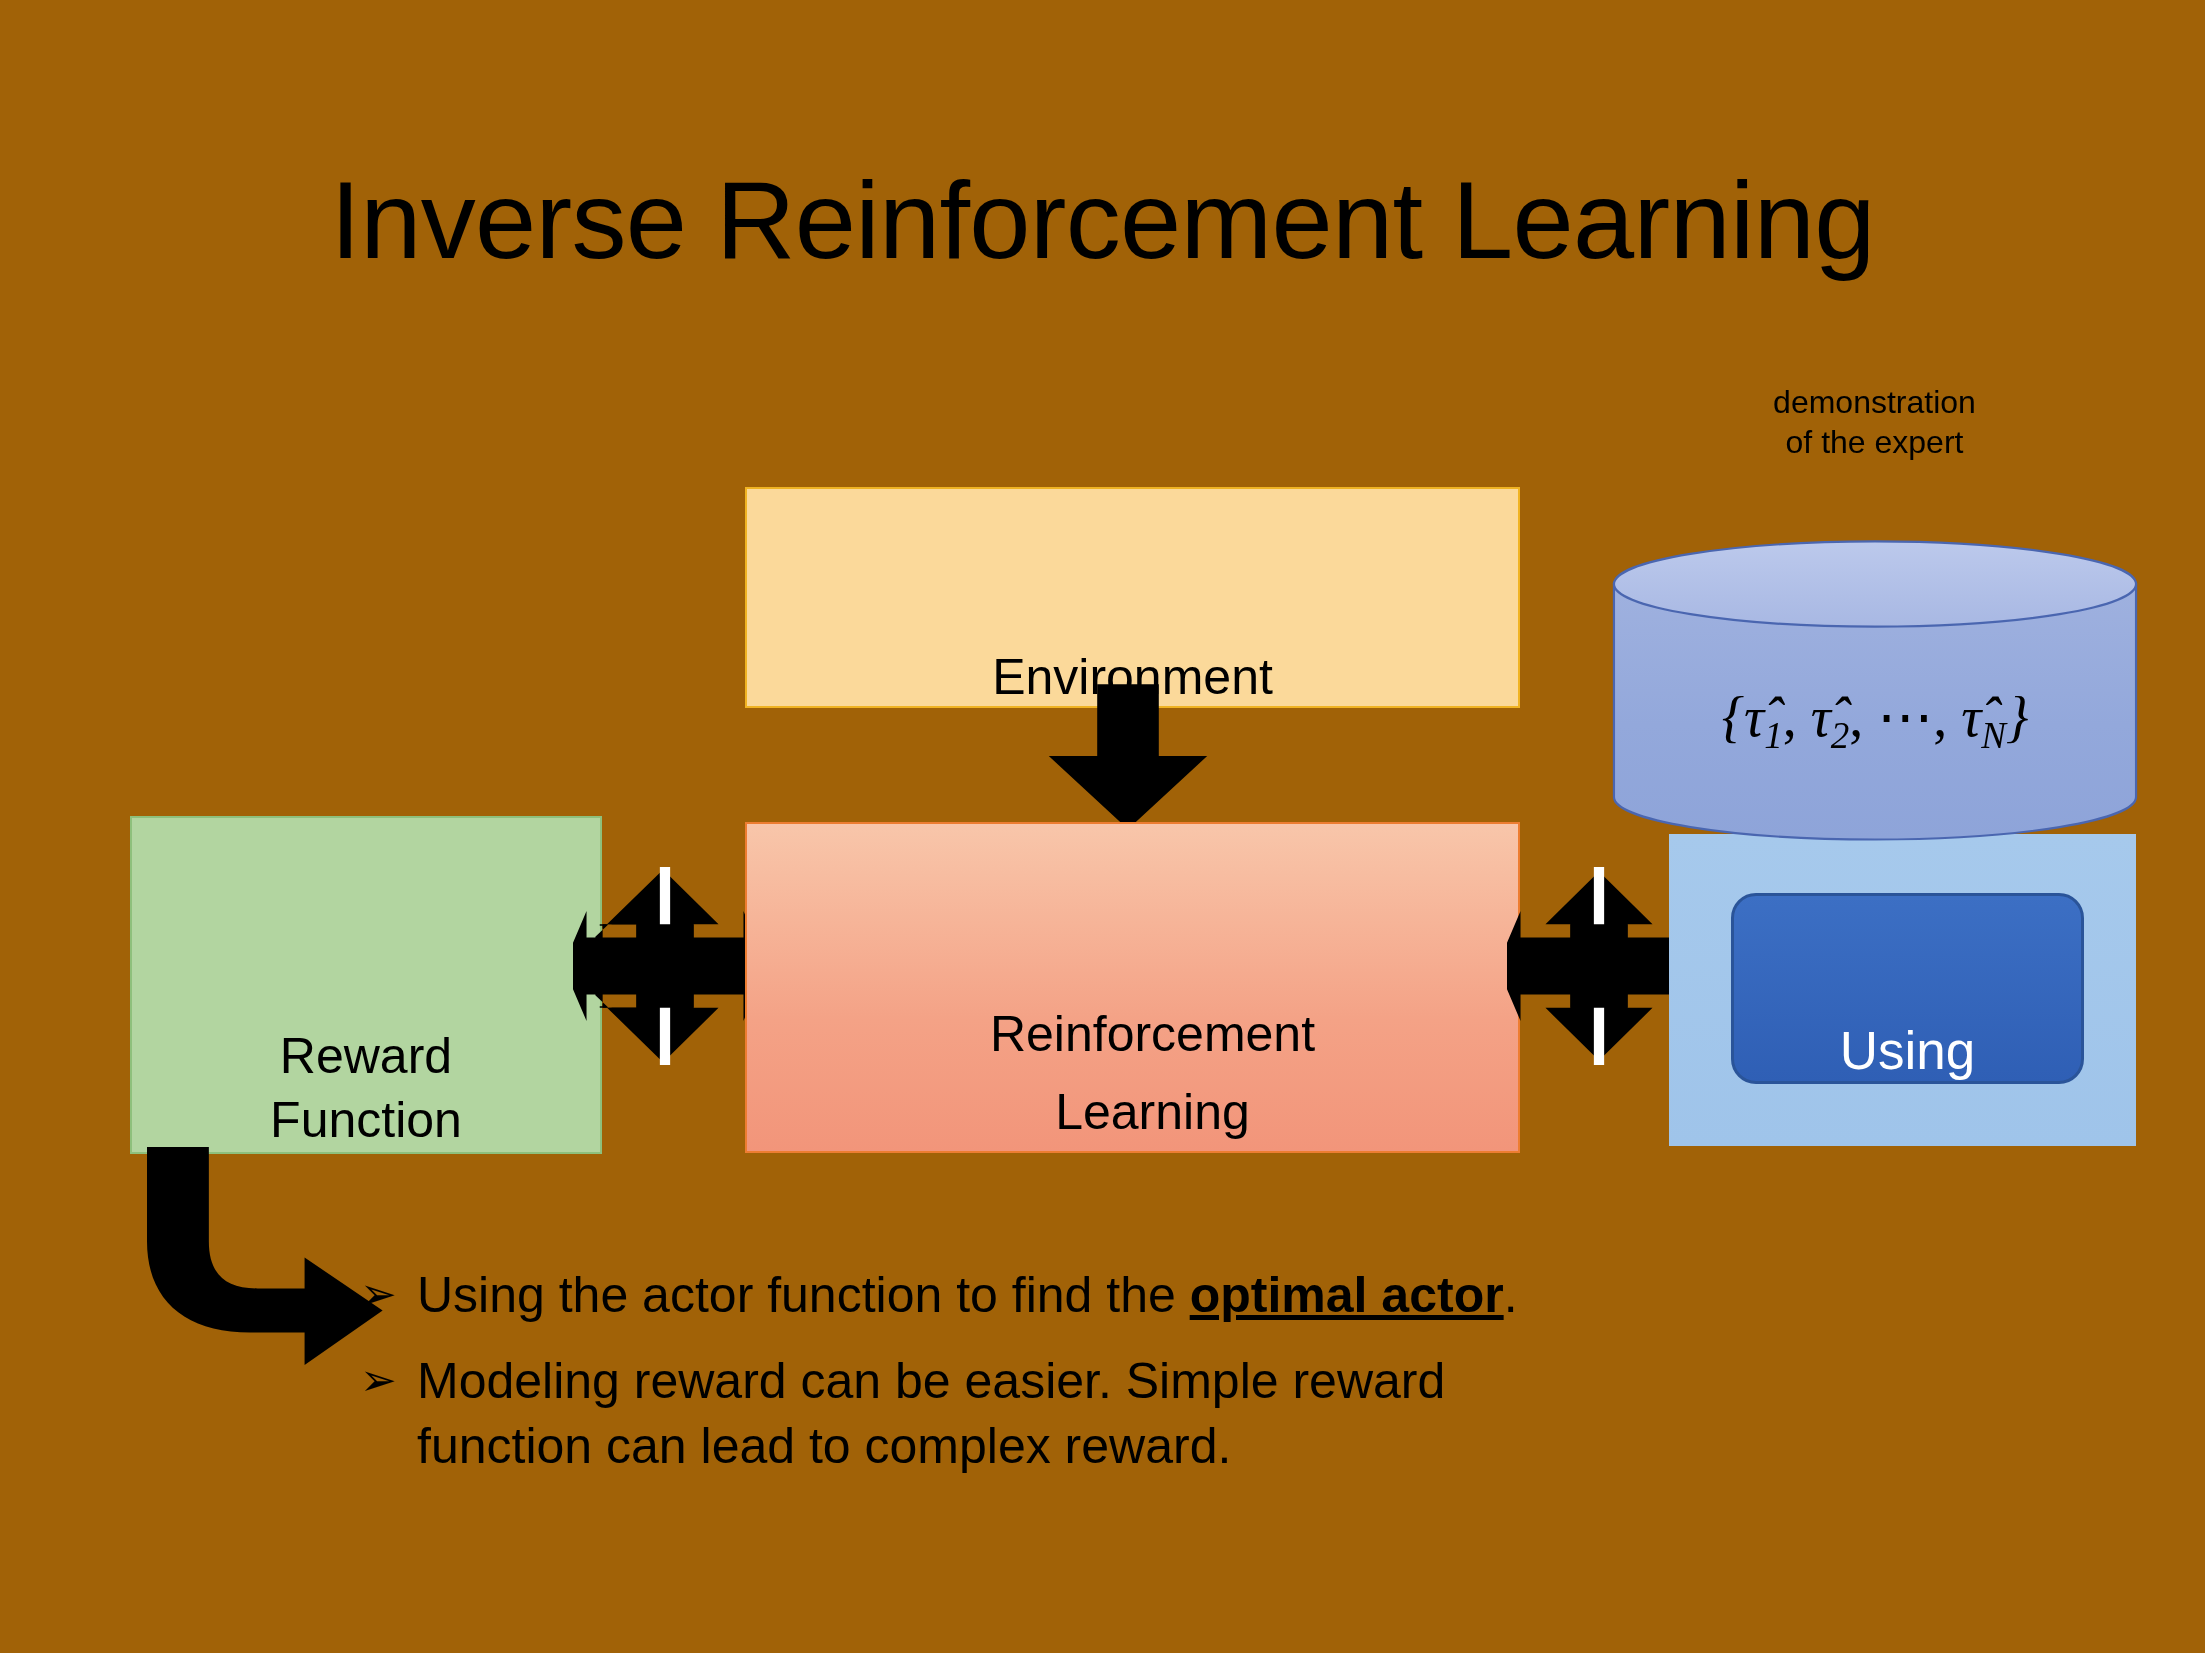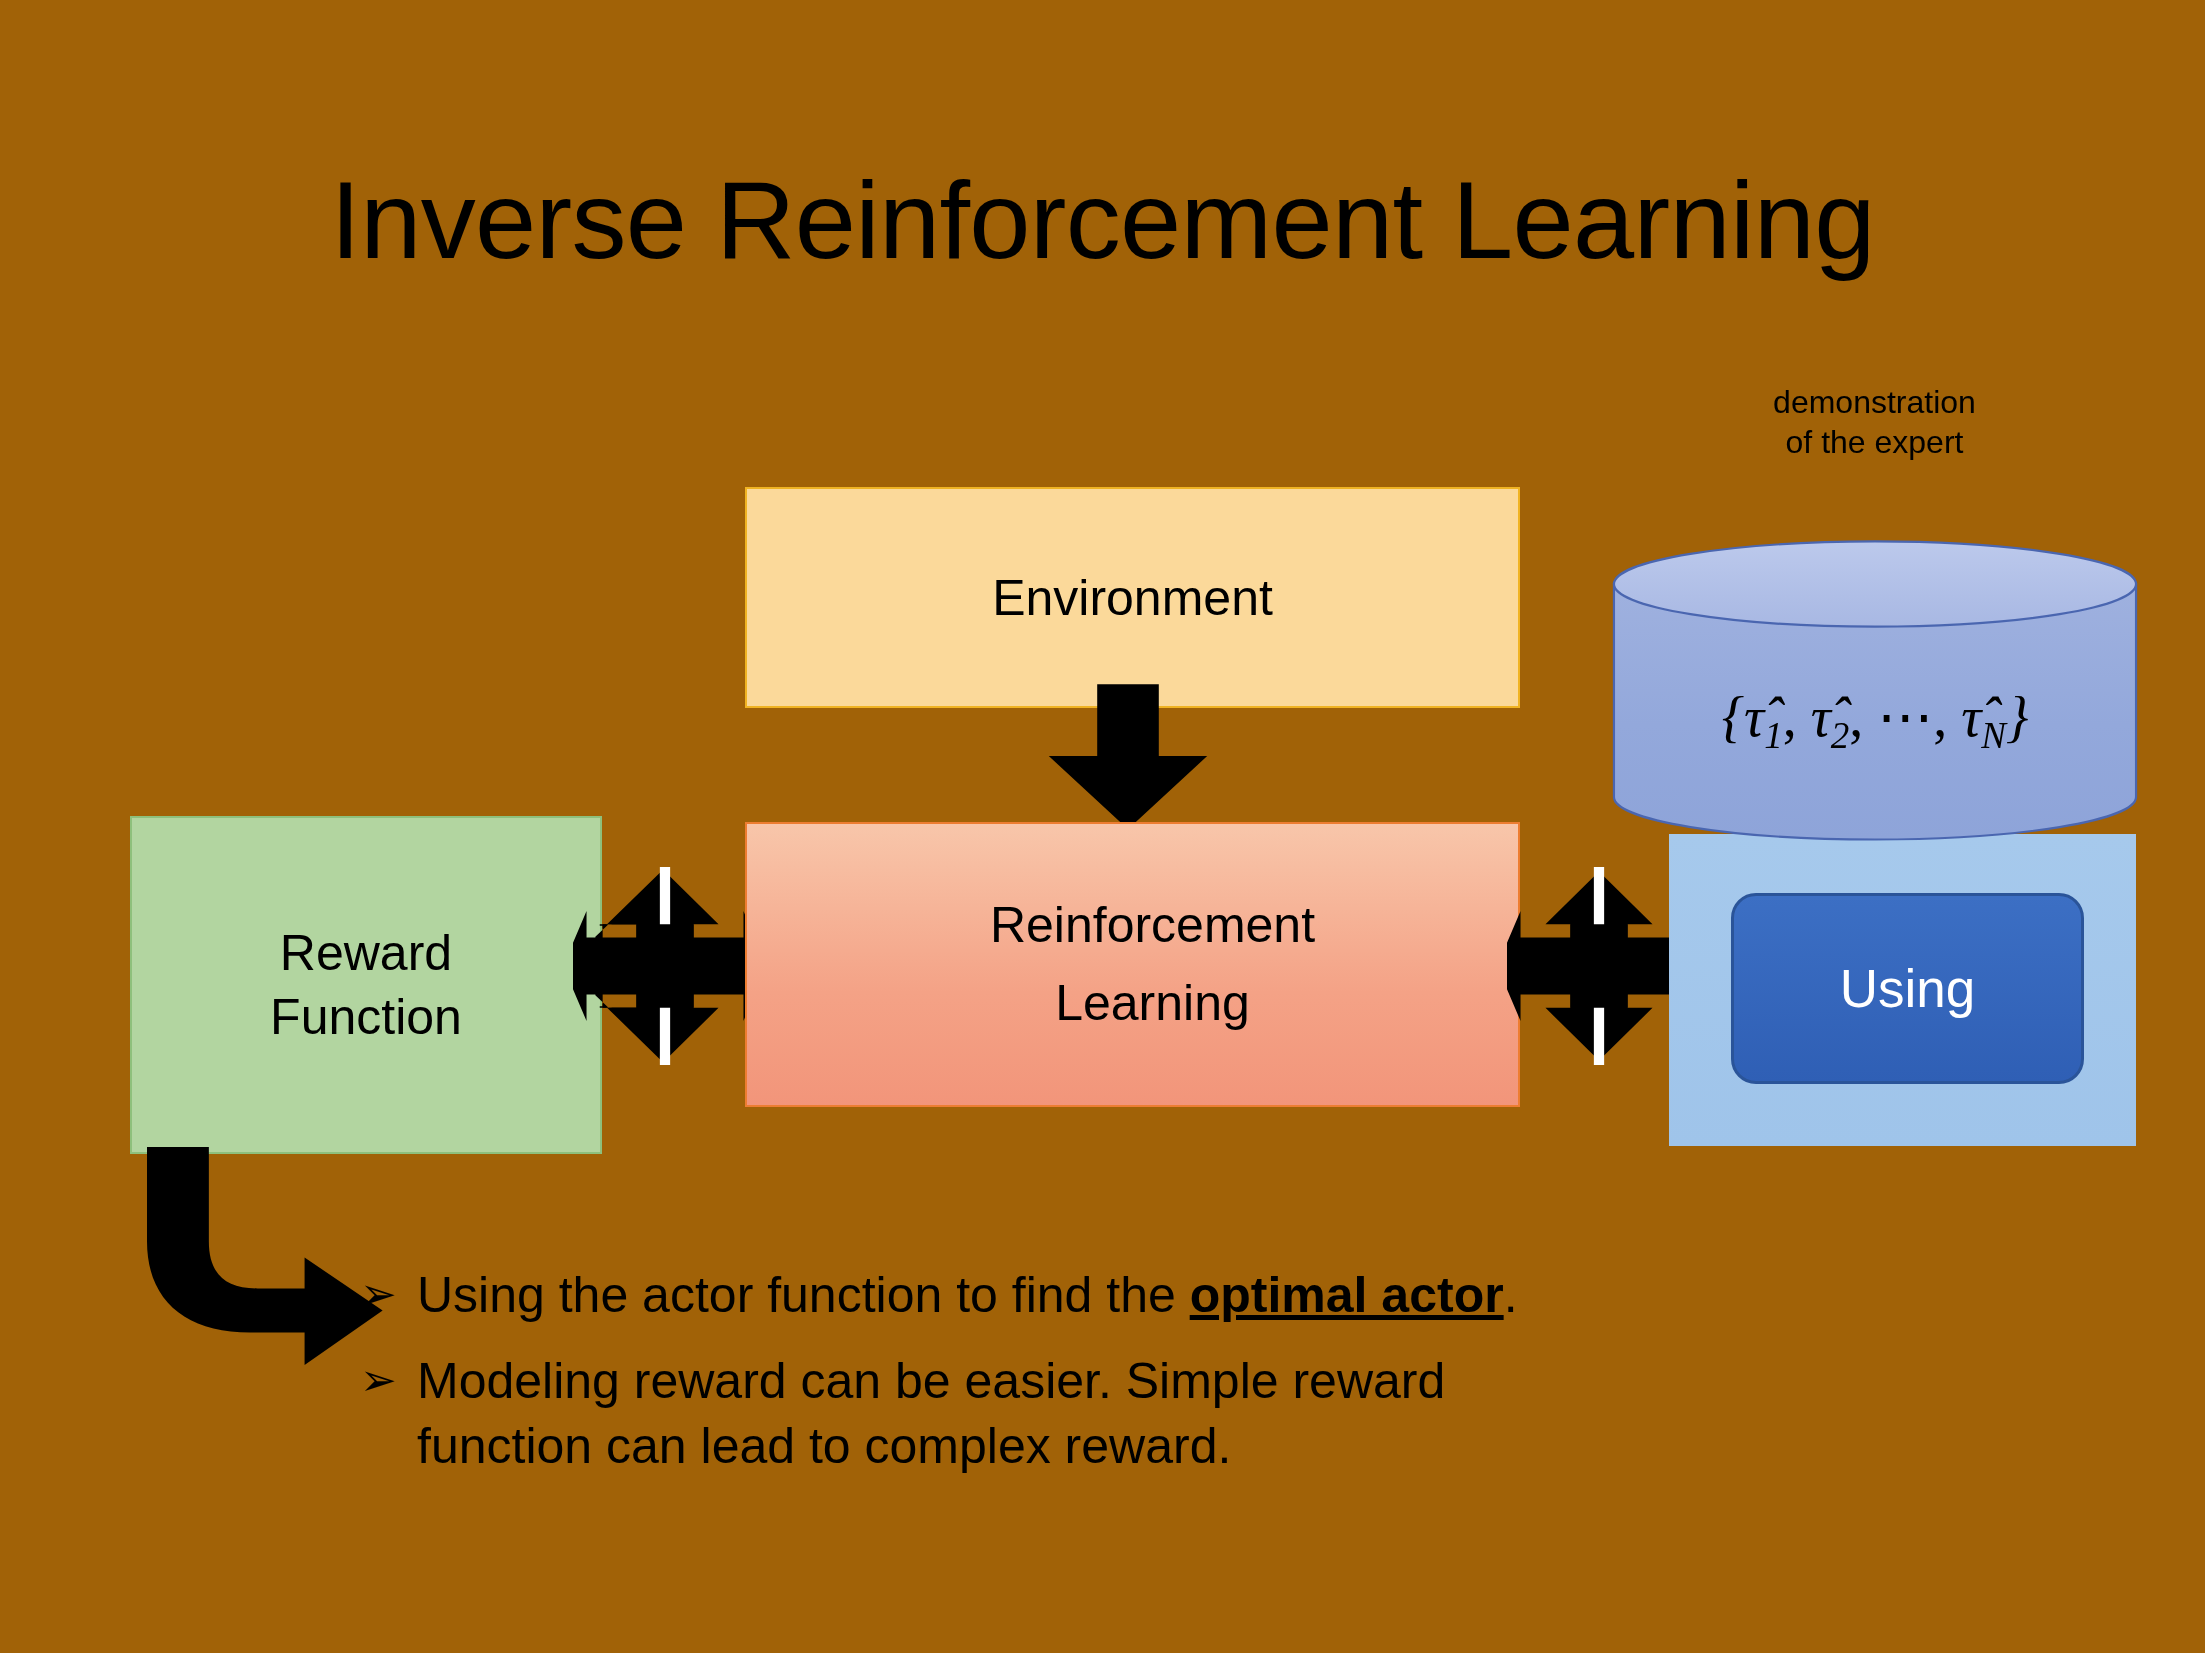--- a/index.html
+++ b/index.html
@@ -31,21 +31,21 @@
     font-weight: 400;
     letter-spacing: -0.7px;
     white-space: nowrap;
   }
 
   
   .node-box {
     position: absolute;
     box-sizing: border-box;
     display: flex;
-    align-items: center;
+    align-items: flex-end;
     justify-content: center;
     text-align: center;
     color: #000000;
   }
 
   
   #box-environment {
     left: 745px;
     top: 487px;
     width: 775px;
@@ -66,21 +66,21 @@
     font-size: 50px;
     line-height: 1.28;
     margin-left: 20px;
   }
 
   
   #box-rl {
     left: 745px;
     top: 822px;
     width: 775px;
-    height: 285px;
+    height: 331px;
     background: linear-gradient(to bottom, #F8C6AA 0%, #F4A286 60%, #F2957A 100%);
     border: 2.2px solid #ED7D31;
     font-size: 50px;
     line-height: 1.55;
     padding-left: 40px;
   }
 
   
   
   #expert-backing {

